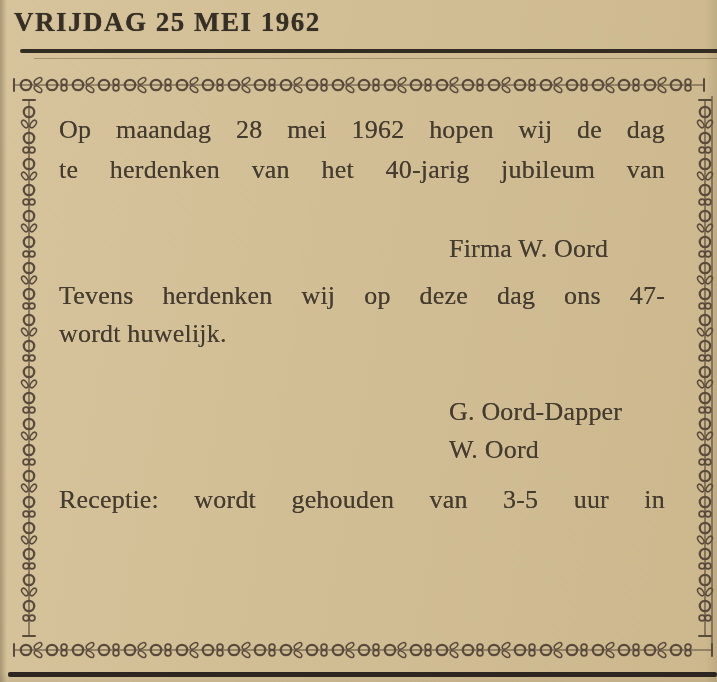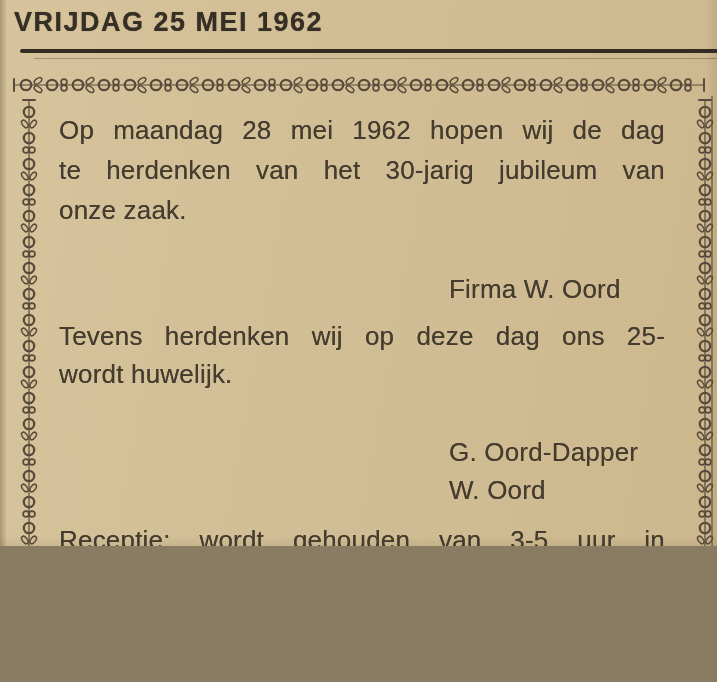--- a/index.html
+++ b/index.html
@@ -1,19 +1,19 @@
 <!DOCTYPE html>
 <html><head>
 <meta charset="utf-8">
 <style>
   html,body{margin:0;padding:0;background:#8a7c62;}
   .page{
-    position:relative;width:717px;height:546px;overflow:hidden;
+    position:relative;width:717px;height:682px;overflow:hidden;
     background:linear-gradient(100deg,#d7c49c 0%,#d2be95 45%,#cdb88e 100%);
-    font-family:Liberation Sans, sans-serif;
+    font-family:Liberation Serif, serif;
   }
   .page::before{
     content:"";position:absolute;inset:0;pointer-events:none;
     background:
       linear-gradient(90deg,rgba(62,48,28,.30),rgba(62,48,28,0) 7px),
       linear-gradient(270deg,rgba(62,48,28,.10),rgba(62,48,28,0) 12px),
       linear-gradient(0deg,rgba(62,48,28,.08),rgba(62,48,28,0) 10px);
   }
   .masthead{position:absolute;top:7px;left:14px;}
   .masthead h1{
@@ -202,30 +202,29 @@
           <ellipse cx="12.8" cy="494" rx="4.3" ry="2.4" fill="none" stroke="#594a3b" stroke-width="1.5" transform="rotate(54 12.8 494)"></ellipse>
           <ellipse cx="21.2" cy="494" rx="4.3" ry="2.4" fill="none" stroke="#594a3b" stroke-width="1.5" transform="rotate(126 21.2 494)"></ellipse>
           <circle cx="17" cy="508" r="5.2" fill="none" stroke="#594a3b" stroke-width="2.3"></circle>
           <circle cx="14" cy="520" r="2.9" fill="none" stroke="#594a3b" stroke-width="1.7"></circle>
           <circle cx="20" cy="520" r="2.9" fill="none" stroke="#594a3b" stroke-width="1.7"></circle>
         </svg>
 
       <div class="content">
         <div class="para p1">
           <span class="line j">Op maandag 28 mei 1962 hopen wij de dag</span>
-          <span class="line j">te herdenken van het 30-jarig jubileum van</span>
-          <span class="line">onze zaak.</span>
+          <span class="line j">te herdenken van het 40-jarig jubileum van</span>
         </div>
 
         <div class="para sig">
           <span class="line">Firma W. Oord</span>
         </div>
 
         <div class="para p2">
-          <span class="line j">Tevens herdenken wij op deze dag ons 25-</span>
+          <span class="line j">Tevens herdenken wij op deze dag ons 47-</span>
           <span class="line">wordt huwelijk.</span>
         </div>
 
         <div class="para sig">
           <span class="line">G. Oord-Dapper</span>
           <span class="line">W. Oord</span>
         </div>
 
 
         <div class="para p4">

